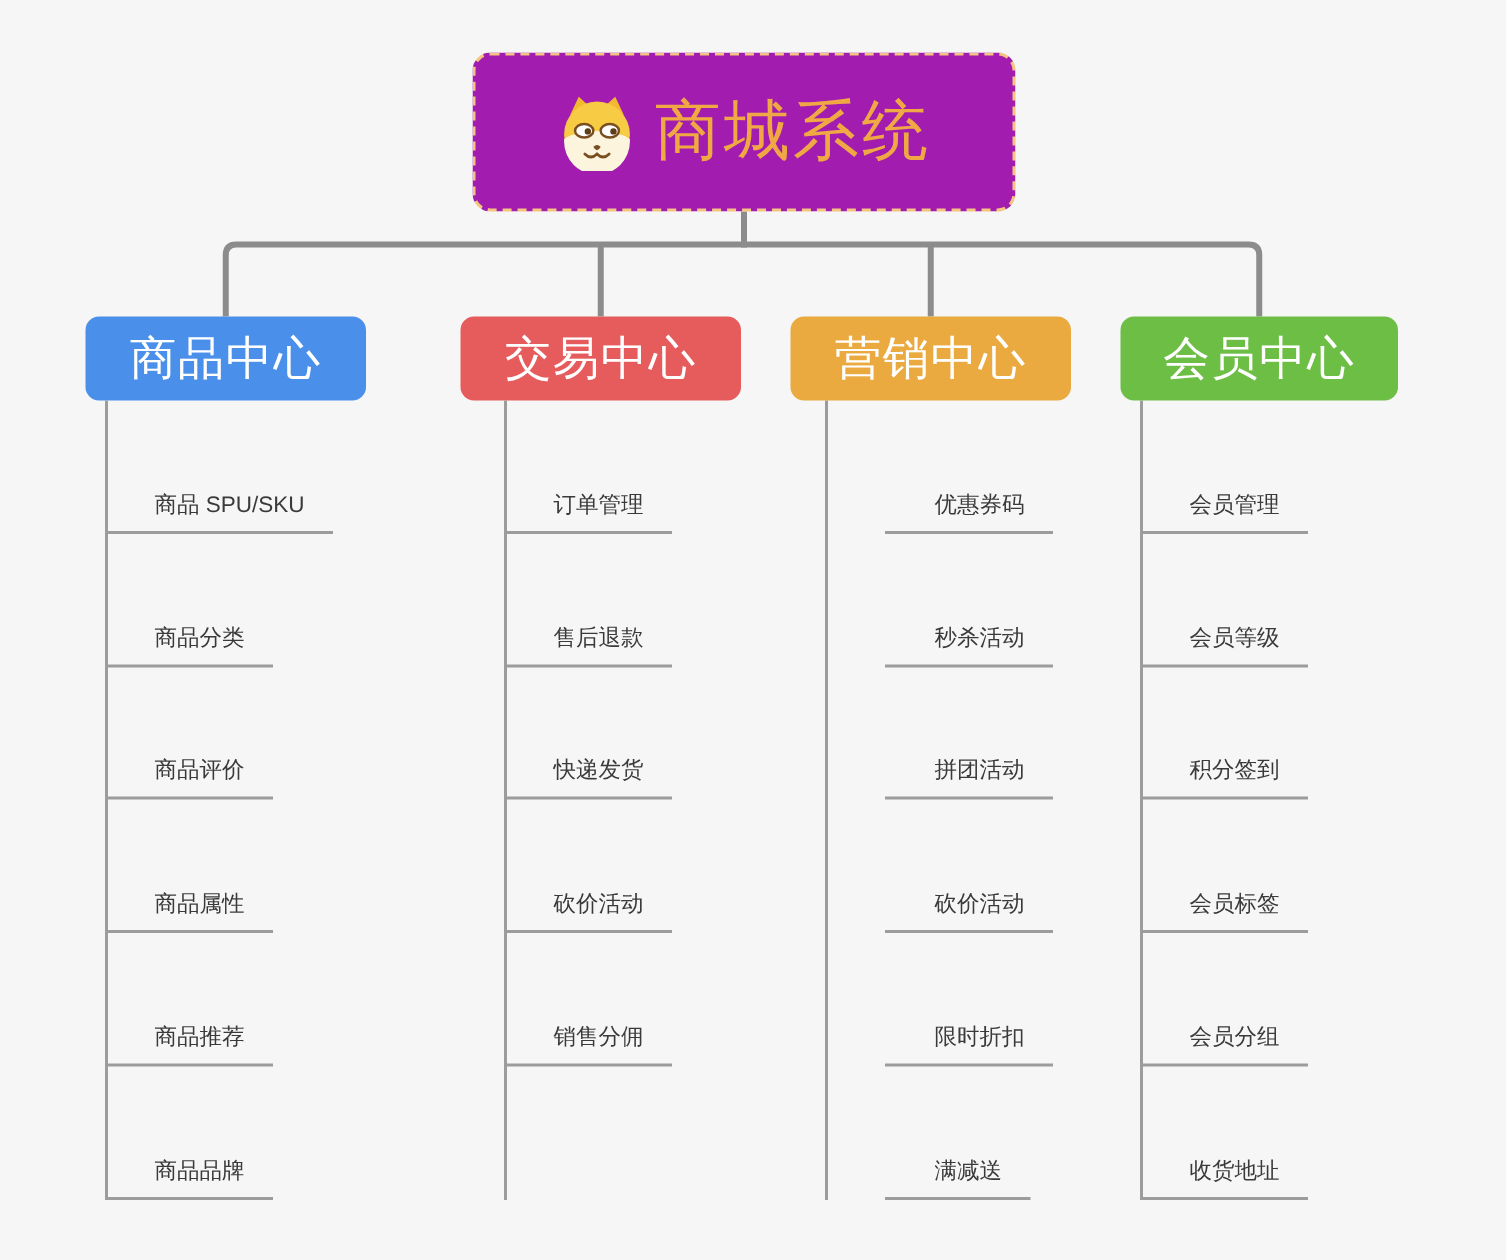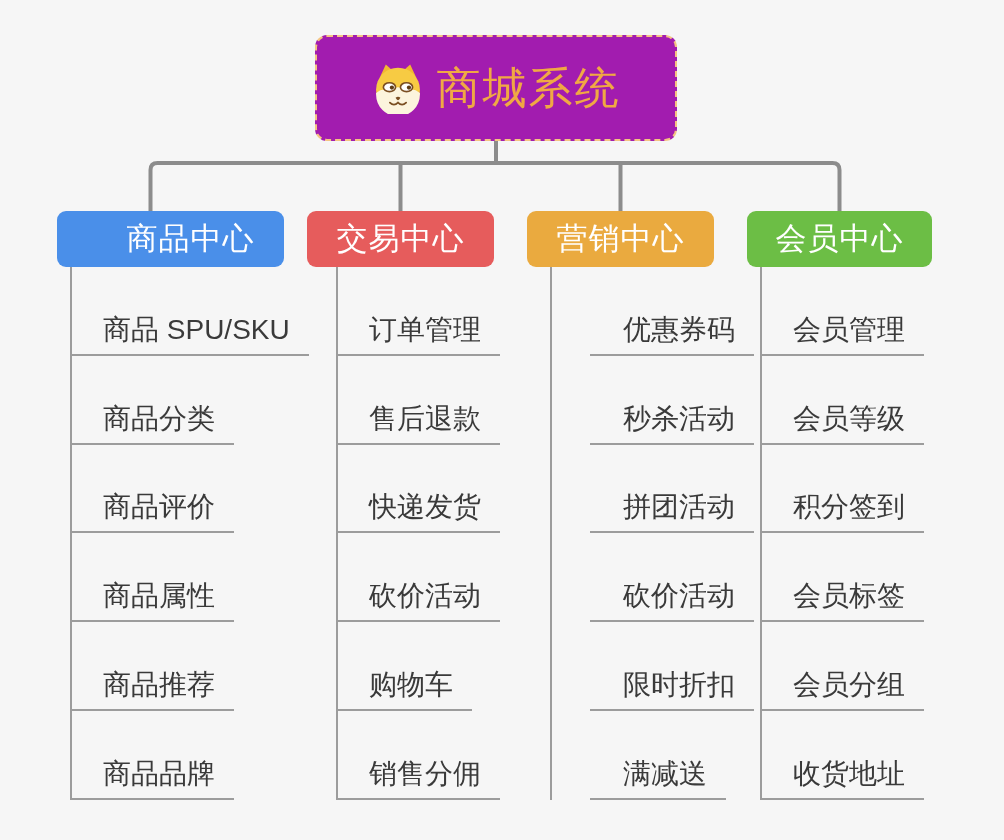--- a/index.html
+++ b/index.html
@@ -83,21 +83,21 @@
   .leaf-column.c2 { left: 550px; padding-left: 40px; }
   .leaf-column.c3 { left: 760px; }
   .leaf-row {
     height: 88.8px;
     display: flex;
     align-items: flex-end;
   }
   .leaf-node {
     display: inline-block;
     white-space: nowrap;
-    font-size: 28px;
+    font-size: 15px;
     line-height: 1;
     color: #3a3a3a;
     padding: 0 19px 10px 33px;
     border-bottom: 2px solid #9c9c9c;
     margin-left: -2px; 
     cursor: pointer;
   }
 </style>
 </head>
 <body>
@@ -122,21 +122,21 @@
       <ellipse cx="21.5" cy="31" rx="7.5" ry="5.5" fill="#ffffff" stroke="#7a4e21" stroke-width="2"></ellipse>
       <ellipse cx="42.5" cy="31" rx="7.5" ry="5.5" fill="#ffffff" stroke="#7a4e21" stroke-width="2"></ellipse>
       <circle cx="24.5" cy="31.5" r="2.6" fill="#5f3c15"></circle>
       <circle cx="45.5" cy="31.5" r="2.6" fill="#5f3c15"></circle>
       <path d="M29,44 q3,-2.5 6,0 q-1.5,3 -3,3 q-1.5,0 -3,-3" fill="#7a4e21"></path>
       <path d="M22,50 Q27,55 32,50 Q37,55 42,50" stroke="#7a4e21" stroke-width="2.2" fill="none" stroke-linecap="round"></path>
     </svg>
     <span class="root-title">商城系统</span>
   </div>
 
-  <div class="branch-box b0" style="background: rgb(74, 143, 233); padding-left: 40px;">
+  <div class="branch-box b0" style="background: rgb(74, 143, 233);">
     <span>商品中心</span>
   </div>
   <div class="branch-box b1" style="background: rgb(230, 92, 92);">
     <span>交易中心</span>
   </div>
   <div class="branch-box b2" style="background: rgb(234, 170, 63);">
     <span>营销中心</span>
   </div>
   <div class="branch-box b3" style="background: rgb(108, 190, 69); font-family: Liberation Serif, serif;">
     <span>会员中心</span>
@@ -170,23 +170,20 @@
     <div class="leaf-row">
         <span class="leaf-node">售后退款</span>
       </div>
     <div class="leaf-row">
         <span class="leaf-node">快递发货</span>
       </div>
     <div class="leaf-row">
         <span class="leaf-node">砍价活动</span>
       </div>
     <div class="leaf-row">
-        <span class="leaf-node">购物车</span>
-      </div>
-    <div class="leaf-row">
         <span class="leaf-node">销售分佣</span>
       </div>
   </div>
 
   <div class="leaf-column c2">
     <div class="leaf-row">
         <span class="leaf-node">优惠券码</span>
       </div>
     <div class="leaf-row">
         <span class="leaf-node">秒杀活动</span>

